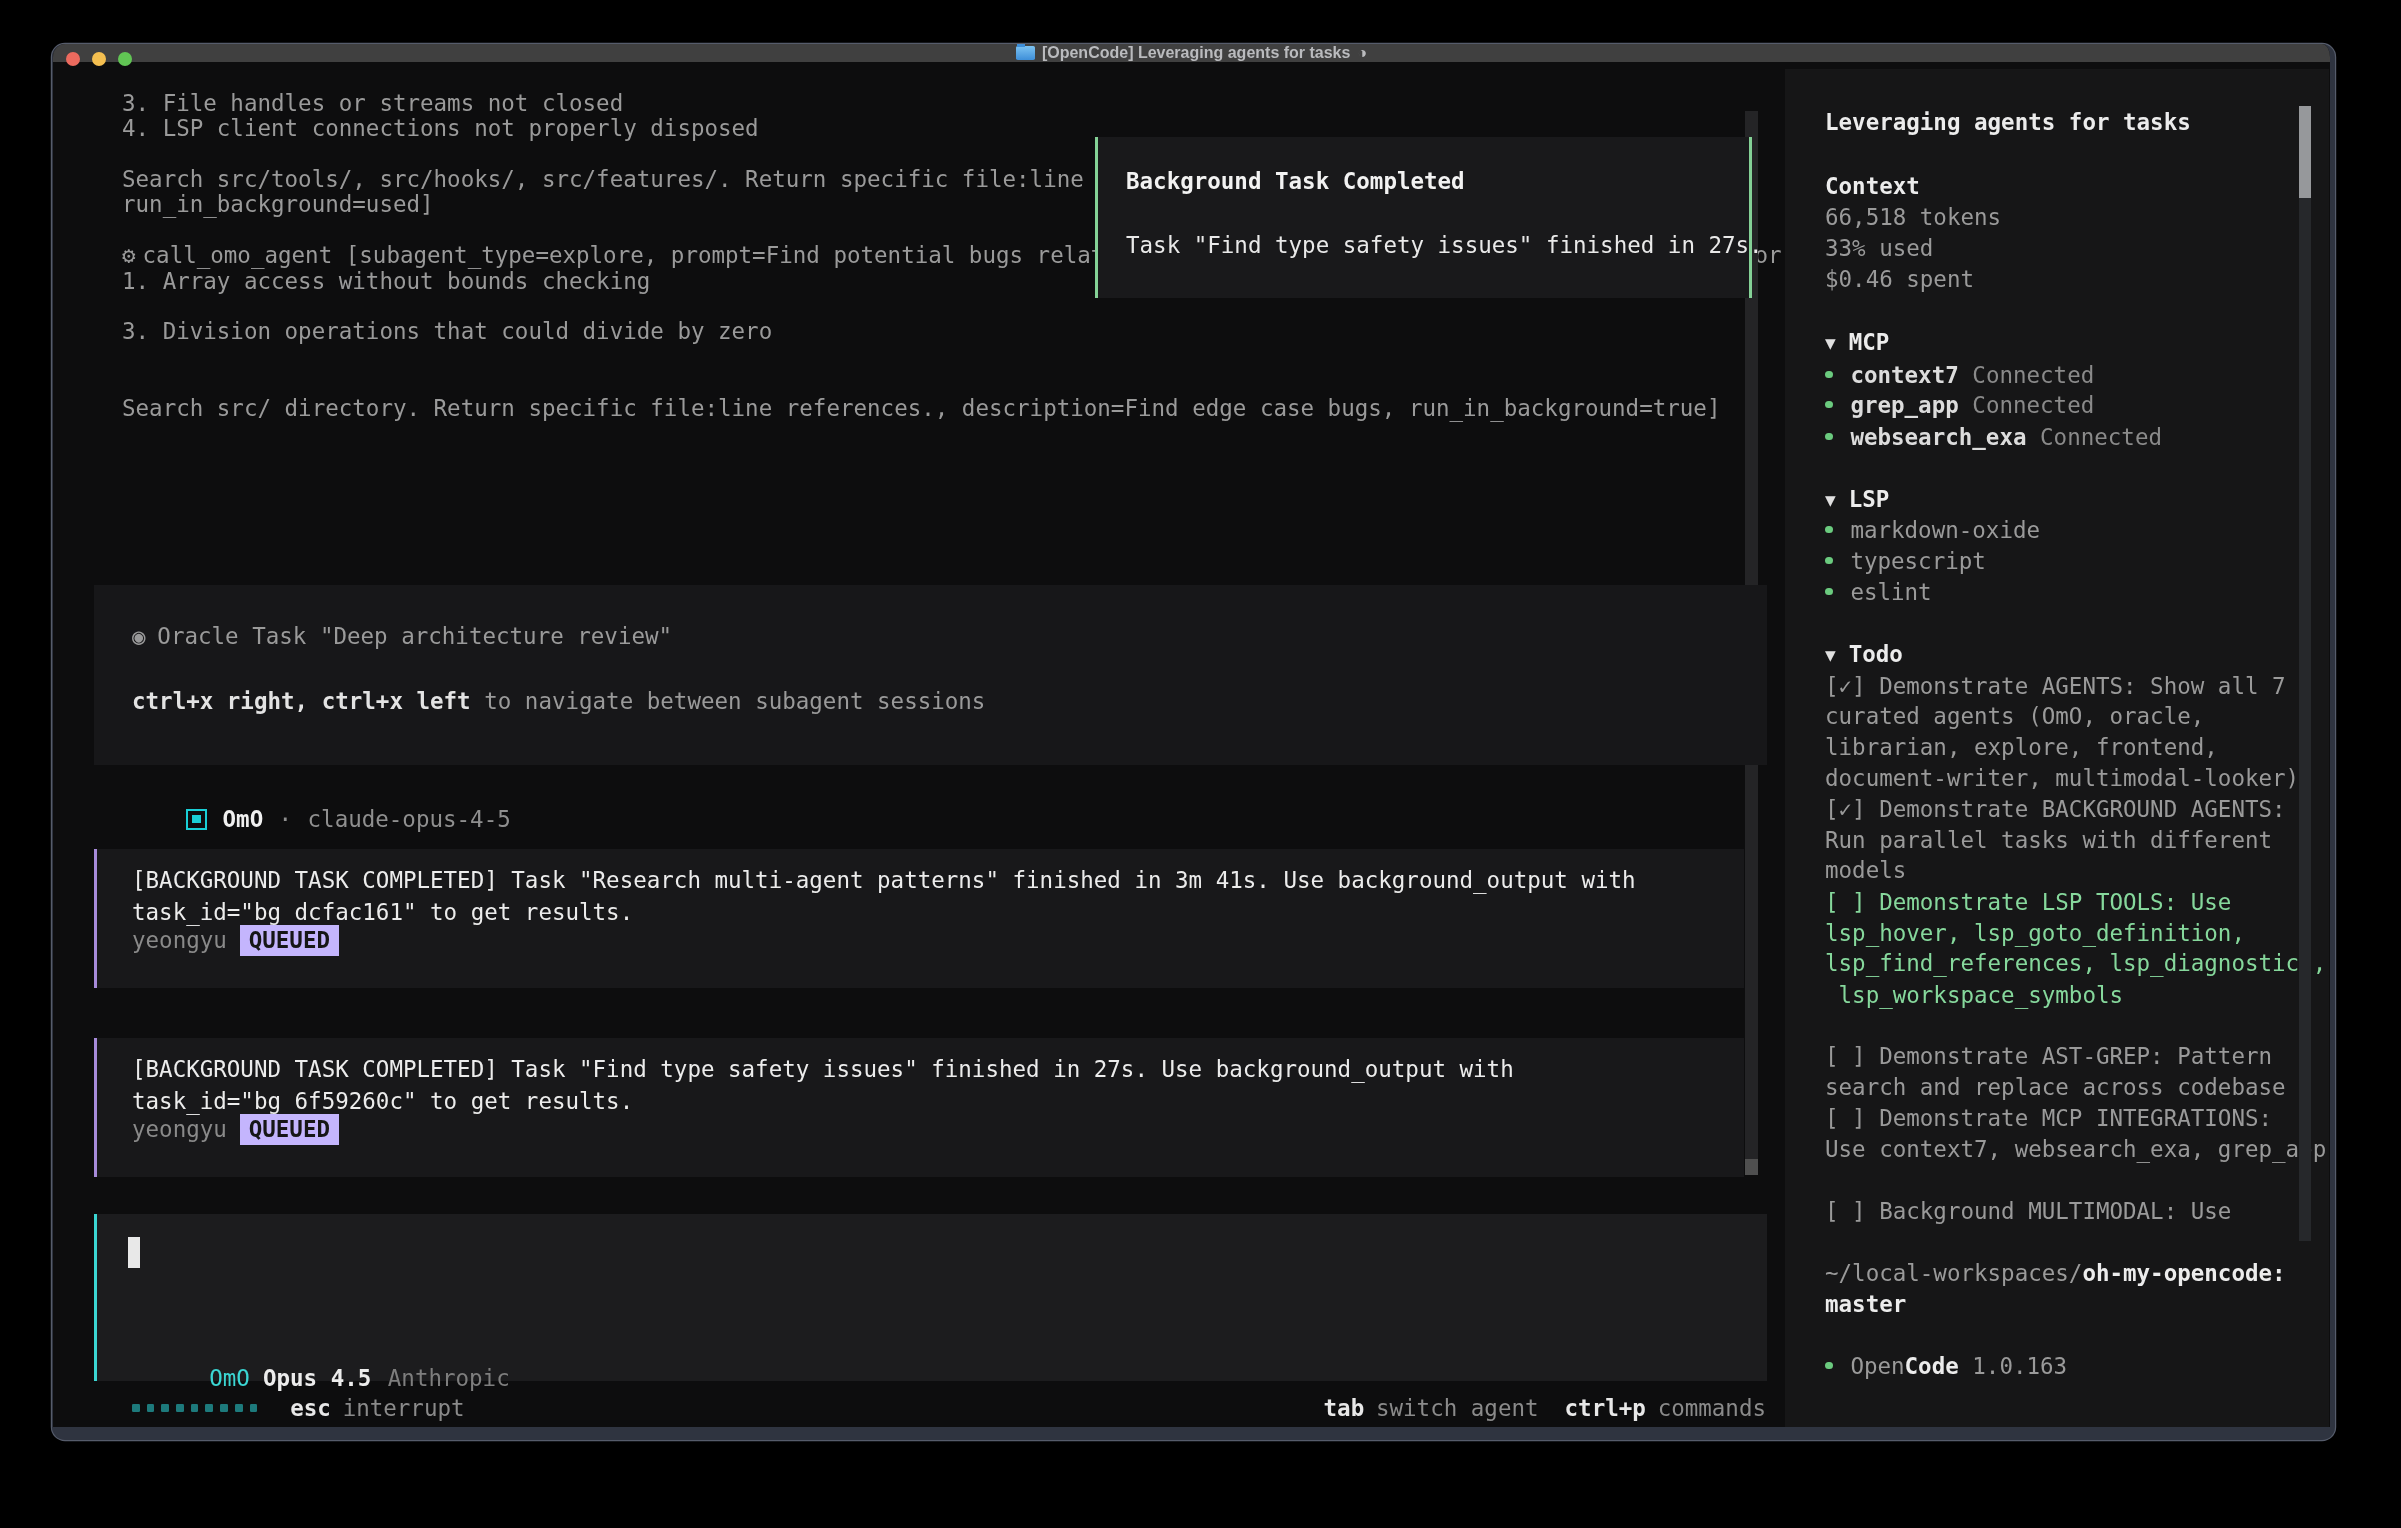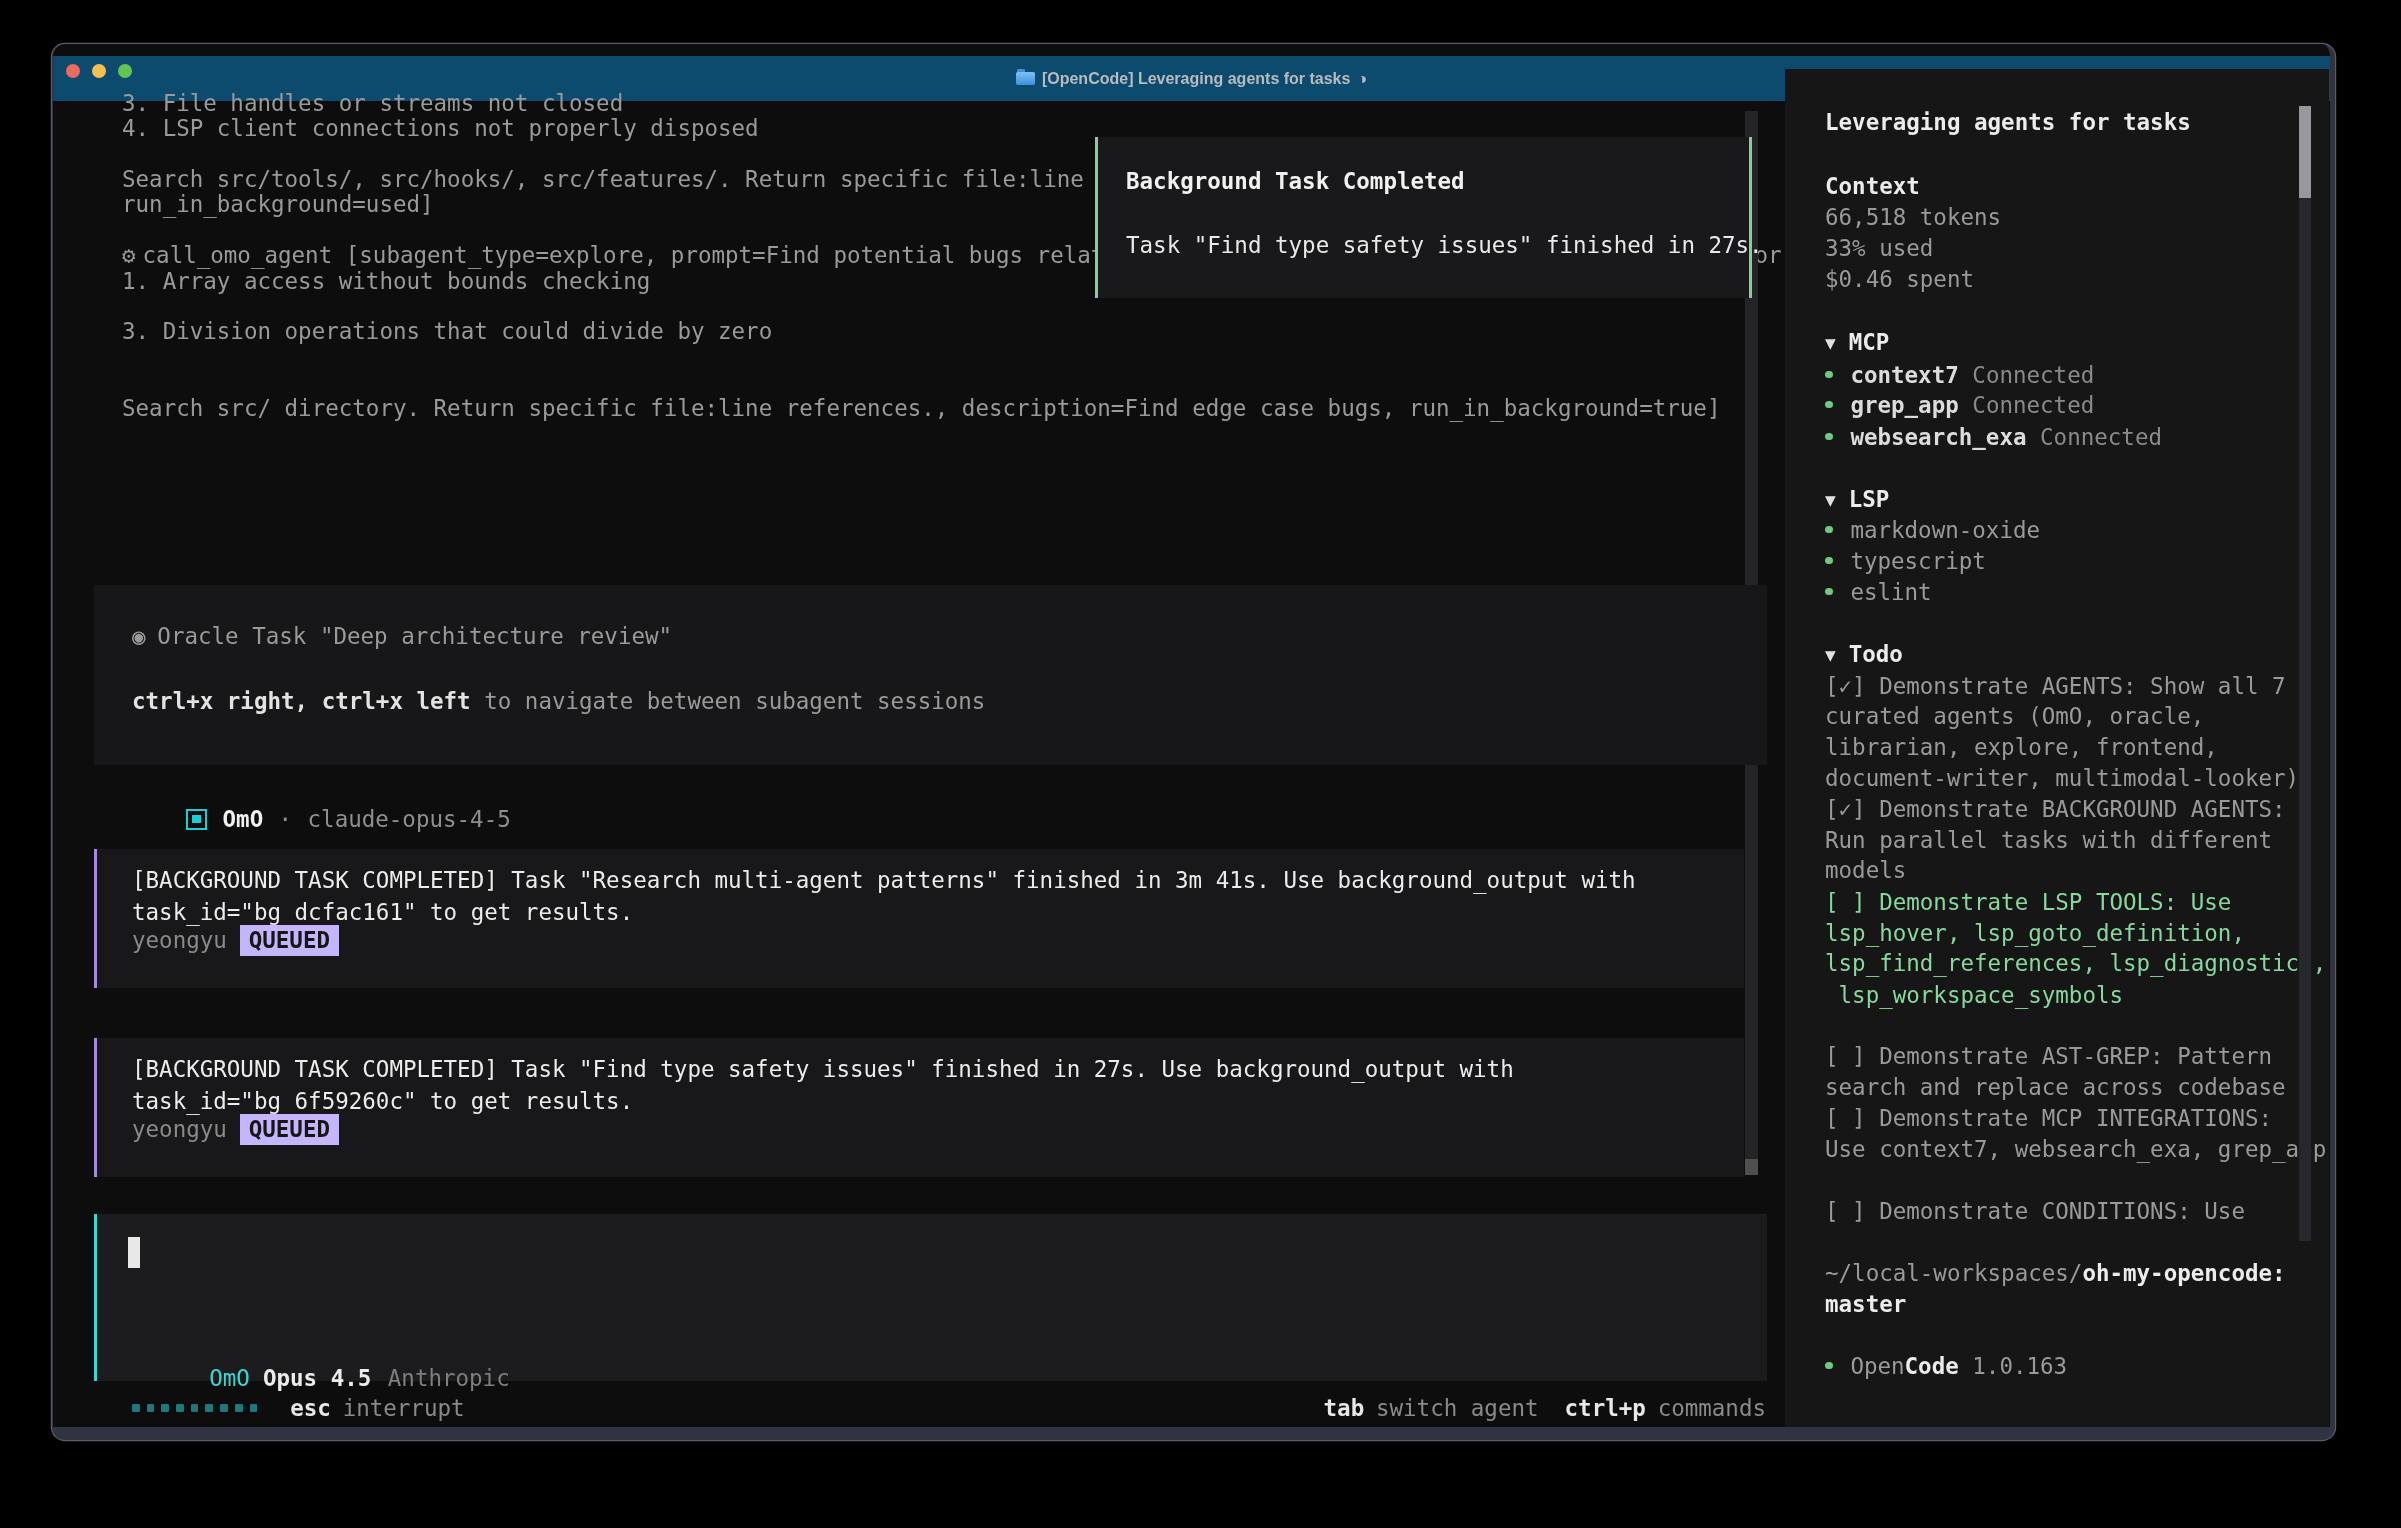--- a/index.html
+++ b/index.html
@@ -9,21 +9,21 @@
     font-family:"DejaVu Sans Mono", monospace;
   }
   
   .win {
     position:absolute; left:52px; top:44px; width:2283px; height:1396px;
     background:#0d0d0e; border-radius:13px; overflow:hidden;
     border-left:1.8px solid #2f3440; border-right:5.3px solid #2f3440; border-bottom:13px solid #2f3440;
     box-shadow:0 0 0 1.2px #565c6b;
   }
   .titlebar {
-    position:absolute; left:0; top:12px; width:100%; height:45px; background:#0c4a6e;
+    position:absolute; left:0; top:0; width:100%; height:18px; background:#404040;
     display:flex; align-items:center; justify-content:center;
   }
   .lights { position:absolute; left:13px; top:8.3px; display:flex; gap:11.8px; }
   .light { width:14px; height:14px; border-radius:50%; }
   .light.r { background:#ec6a5e; } .light.y { background:#f4bf50; } .light.g { background:#61c554; }
   .title-wrap {
     display:flex; align-items:center; gap:7px;
     font-family:"Liberation Sans", sans-serif; font-weight:bold; font-size:16px; color:#babbbe;
   }
   .folder-icon { position:relative; width:19px; height:13.6px;
@@ -228,21 +228,21 @@
     <div class="sline" style="top:756px">Run parallel tasks with different</div>
     <div class="sline" style="top:786px">models</div>
     <div class="sline sgreen" style="top:818px">[ ] Demonstrate LSP TOOLS: Use</div>
     <div class="sline sgreen" style="top:849px">lsp_hover, lsp_goto_definition,</div>
     <div class="sline sgreen" style="top:879px">lsp_find_references, lsp_diagnostics,</div>
     <div class="sline sgreen" style="top:911px"> lsp_workspace_symbols</div>
     <div class="sline" style="top:972px">[ ] Demonstrate AST-GREP: Pattern</div>
     <div class="sline" style="top:1003px">search and replace across codebase</div>
     <div class="sline" style="top:1034px">[ ] Demonstrate MCP INTEGRATIONS:</div>
     <div class="sline" style="top:1065px">Use context7, websearch_exa, grep_app</div>
-    <div class="sline" style="top:1127px">[ ] Demonstrate CONDITIONS: Use</div>
+    <div class="sline" style="top:1127px">[ ] Background MULTIMODAL: Use</div>
 
     <div class="sline" style="top:1189px"><span class="path-prefix">~/local-workspaces/</span><span class="path-repo">oh-my-opencode:</span></div>
     <div class="sline path-repo" style="top:1220px">master</div>
 
     <div class="sline" style="top:1282px"><span class="bullet"></span><span class="ver-prefix">Open</span><span class="ver-suffix">Code</span><span class="ver-num">&nbsp;</span><span class="ver-num">1.0.163</span></div>
 
     <div class="sscroll-track"></div>
     <div class="sscroll-thumb"></div>
   </div>
 

